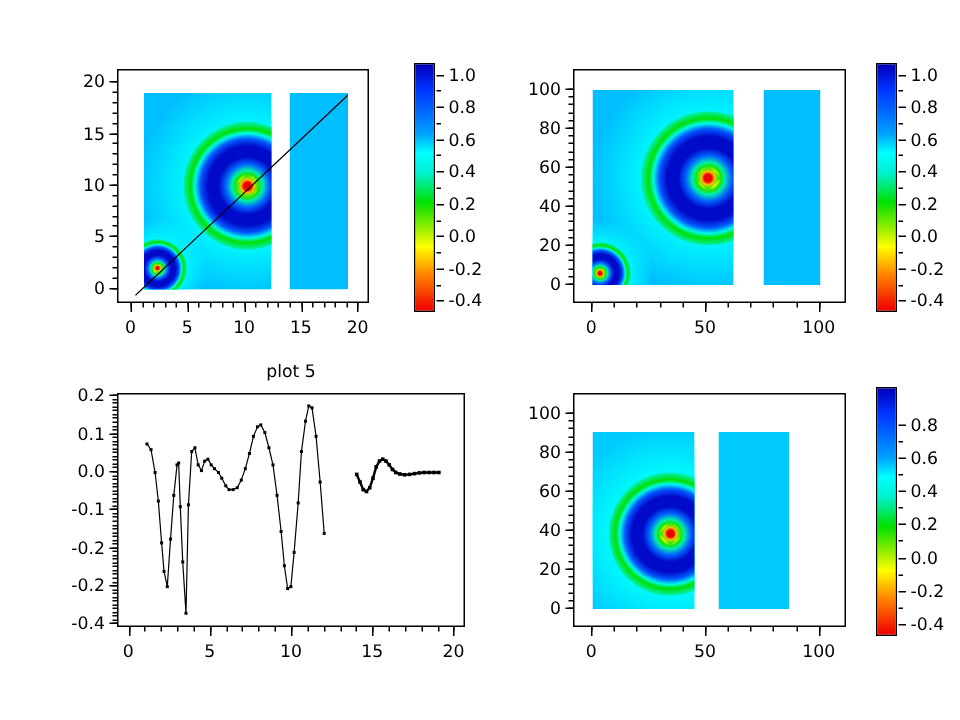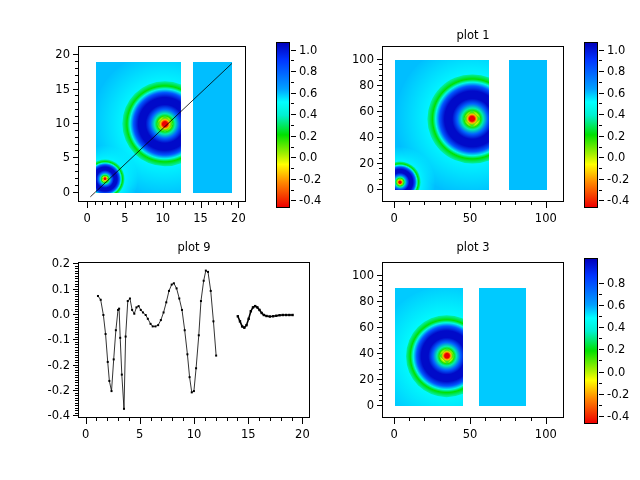--- a/index.html
+++ b/index.html
@@ -189,21 +189,20 @@
       <div class="tick-label" style="left: 299px; top: 193.455px; width: 42px;">-0.4</div>
       <div class="tick" style="left: 291px; top: 60.3247px; width: 3px; height: 1px;"></div>
       <div class="tick" style="left: 291px; top: 81.8831px; width: 3px; height: 1px;"></div>
       <div class="tick" style="left: 291px; top: 103.442px; width: 3px; height: 1px;"></div>
       <div class="tick" style="left: 291px; top: 125px; width: 3px; height: 1px;"></div>
       <div class="tick" style="left: 291px; top: 146.558px; width: 3px; height: 1px;"></div>
       <div class="tick" style="left: 291px; top: 168.117px; width: 3px; height: 1px;"></div>
       <div class="tick" style="left: 291px; top: 189.675px; width: 3px; height: 1px;"></div>
     </div>
     <div class="panel" style="left: 0px; top: 0px; width: 640px; height: 480px;">
-      <div class="panel-title" style="left: 403px; top: 28px; width: 140px;">plot 1</div>
       <div class="axes-frame" style="left: 382px; top: 46px; width: 182px; height: 156px;">
         <div class="img-patch" style="left: 12.1333px; top: 13px; width: 94.0333px; height: 130px;">
           <div class="patch-bg" style="background: rgb(0, 190, 255);"></div>
           <div class="hotspot" style="left: 77.35px; top: 58.5px; width: 152.88px; height: 152.88px; background: radial-gradient(circle, rgb(0, 248, 234) 0%, rgb(0, 249, 255) 38%, rgba(0, 0, 0, 0) 72%);"></div>
           <div class="hotspot" style="left: 77.35px; top: 58.5px; width: 89.18px; height: 89.18px; background: radial-gradient(circle, rgb(238, 0, 0) 0%, rgb(249, 91, 0) 5%, rgb(255, 255, 0) 9%, rgb(28, 227, 0) 13%, rgb(0, 237, 173) 17%, rgb(0, 99, 255) 24%, rgb(0, 10, 201) 32%, rgb(0, 10, 201) 44%, rgb(0, 87, 255) 52%, rgb(0, 248, 232) 58%, rgb(0, 224, 0) 63%, rgb(0, 235, 139) 69%, rgb(0, 244, 220) 76%, rgb(0, 240, 208) 84%, rgb(0, 190, 255) 94%, rgb(0, 190, 255) 100%);"></div>
           <div class="hotcore" style="left: 77.35px; top: 58.5px; width: 12.376px; height: 12.376px; background: radial-gradient(circle, rgb(238, 0, 0) 0%, rgb(238, 0, 0) 30%, rgb(255, 190, 0) 52%, rgb(84, 232, 0) 72%, rgb(0, 232, 104) 100%);"></div>
           <div class="hotspot" style="left: 4.55px; top: 122.2px; width: 70.07px; height: 70.07px; background: radial-gradient(circle, rgb(0, 248, 234) 0%, rgb(0, 249, 255) 38%, rgba(0, 0, 0, 0) 72%);"></div>
           <div class="hotspot" style="left: 4.55px; top: 122.2px; width: 40.8742px; height: 40.8742px; background: radial-gradient(circle, rgb(238, 0, 0) 0%, rgb(249, 91, 0) 5%, rgb(255, 255, 0) 9%, rgb(28, 227, 0) 13%, rgb(0, 237, 173) 17%, rgb(0, 99, 255) 24%, rgb(0, 10, 201) 32%, rgb(0, 10, 201) 44%, rgb(0, 87, 255) 52%, rgb(0, 248, 232) 58%, rgb(0, 224, 0) 63%, rgb(0, 235, 139) 69%, rgb(0, 244, 220) 76%, rgb(0, 240, 208) 84%, rgb(0, 190, 255) 94%, rgb(0, 190, 255) 100%);"></div>
           <div class="hotcore" style="left: 4.55px; top: 122.2px; width: 5.67233px; height: 5.67233px; background: radial-gradient(circle, rgb(238, 0, 0) 0%, rgb(238, 0, 0) 30%, rgb(255, 190, 0) 52%, rgb(84, 232, 0) 72%, rgb(0, 232, 104) 100%);"></div>
         </div>
@@ -287,21 +286,21 @@
       <div class="tick-label" style="left: 607px; top: 193.455px; width: 42px;">-0.4</div>
       <div class="tick" style="left: 599px; top: 60.3247px; width: 3px; height: 1px;"></div>
       <div class="tick" style="left: 599px; top: 81.8831px; width: 3px; height: 1px;"></div>
       <div class="tick" style="left: 599px; top: 103.442px; width: 3px; height: 1px;"></div>
       <div class="tick" style="left: 599px; top: 125px; width: 3px; height: 1px;"></div>
       <div class="tick" style="left: 599px; top: 146.558px; width: 3px; height: 1px;"></div>
       <div class="tick" style="left: 599px; top: 168.117px; width: 3px; height: 1px;"></div>
       <div class="tick" style="left: 599px; top: 189.675px; width: 3px; height: 1px;"></div>
     </div>
     <div class="panel" style="left: 0px; top: 0px; width: 640px; height: 480px;">
-      <div class="panel-title" style="left: 124px; top: 240px; width: 140px;">plot 9</div>
+      <div class="panel-title" style="left: 124px; top: 240px; width: 140px;">plot 5</div>
       <div class="axes-frame" style="left: 78px; top: 262px; width: 232px; height: 156px;">
         <svg class="lineplot-svg" width="232" height="156">
           <polyline points="18.97,32.98 21.68,36.78 24.39,52.00 26.56,71.02 28.73,98.93 30.36,117.95 32.52,128.10 34.69,96.39 36.86,67.22 39.03,46.93 40.11,45.66 41.20,74.83 42.82,111.61 44.99,145.85 46.62,73.56 48.79,38.05 50.95,35.51 53.12,46.93 55.29,50.73 57.46,44.39 59.63,43.12 61.79,46.93 63.96,49.46 66.67,52.00 68.84,55.80 71.55,60.88 73.72,63.41 76.43,63.41 79.14,62.15 81.85,57.07 84.56,49.46 87.27,39.32 89.98,27.90 92.69,21.56 94.86,20.29 97.57,25.37 100.28,35.51 102.99,46.93 105.70,67.22 108.41,91.32 110.58,114.15 112.75,129.37 114.92,128.10 117.08,105.27 119.79,72.29 121.96,38.05 124.67,17.76 126.84,7.61 129.01,8.88 131.72,27.90 134.43,58.34 137.14,92.59" fill="none" stroke="#000000" stroke-width="0.8"></polyline>
           <rect x="17.97" y="31.98" width="2" height="2" fill="#000000"></rect>
           <rect x="20.68" y="35.78" width="2" height="2" fill="#000000"></rect>
           <rect x="23.39" y="51.00" width="2" height="2" fill="#000000"></rect>
           <rect x="25.56" y="70.02" width="2" height="2" fill="#000000"></rect>
           <rect x="27.73" y="97.93" width="2" height="2" fill="#000000"></rect>
           <rect x="29.36" y="116.95" width="2" height="2" fill="#000000"></rect>
           <rect x="31.52" y="127.10" width="2" height="2" fill="#000000"></rect>
@@ -476,21 +475,20 @@
       <div class="tick" style="left: 75px; top: 397.707px; width: 3px; height: 1px;"></div>
       <div class="tick" style="left: 75px; top: 400.244px; width: 3px; height: 1px;"></div>
       <div class="tick" style="left: 75px; top: 402.78px; width: 3px; height: 1px;"></div>
       <div class="tick" style="left: 75px; top: 405.317px; width: 3px; height: 1px;"></div>
       <div class="tick" style="left: 75px; top: 407.854px; width: 3px; height: 1px;"></div>
       <div class="tick" style="left: 75px; top: 410.39px; width: 3px; height: 1px;"></div>
       <div class="tick" style="left: 75px; top: 412.927px; width: 3px; height: 1px;"></div>
       <div class="tick" style="left: 75px; top: 415.463px; width: 3px; height: 1px;"></div>
     </div>
     <div class="panel" style="left: 0px; top: 0px; width: 640px; height: 480px;">
-      <div class="panel-title" style="left: 403px; top: 240px; width: 140px;">plot 3</div>
       <div class="axes-frame" style="left: 382px; top: 262px; width: 182px; height: 156px;">
         <div class="img-patch" style="left: 12.1333px; top: 25.35px; width: 68.25px; height: 117.65px;">
           <div class="patch-bg" style="background: rgb(0, 202, 255);"></div>
           <div class="hotspot" style="left: 51.5667px; top: 67.6px; width: 140.14px; height: 140.14px; background: radial-gradient(circle, rgb(0, 246, 228) 0%, rgb(0, 254, 252) 38%, rgba(0, 0, 0, 0) 72%);"></div>
           <div class="hotspot" style="left: 51.5667px; top: 67.6px; width: 81.7483px; height: 81.7483px; background: radial-gradient(circle, rgb(238, 0, 0) 0%, rgb(249, 91, 0) 5%, rgb(255, 255, 0) 9%, rgb(28, 227, 0) 13%, rgb(0, 237, 173) 17%, rgb(0, 99, 255) 24%, rgb(0, 10, 201) 32%, rgb(0, 10, 201) 44%, rgb(0, 87, 255) 52%, rgb(0, 248, 232) 58%, rgb(0, 224, 0) 63%, rgb(0, 235, 139) 69%, rgb(0, 244, 220) 76%, rgb(0, 240, 208) 84%, rgb(0, 202, 255) 94%, rgb(0, 202, 255) 100%);"></div>
           <div class="hotcore" style="left: 51.5667px; top: 67.6px; width: 11.3447px; height: 11.3447px; background: radial-gradient(circle, rgb(238, 0, 0) 0%, rgb(238, 0, 0) 30%, rgb(255, 190, 0) 52%, rgb(84, 232, 0) 72%, rgb(0, 232, 104) 100%);"></div>
         </div>
         <div class="img-patch" style="left: 95.55px; top: 25.35px; width: 47.0167px; height: 117.65px;">
           <div class="patch-bg" style="background: rgb(0, 202, 255);"></div>
         </div>

